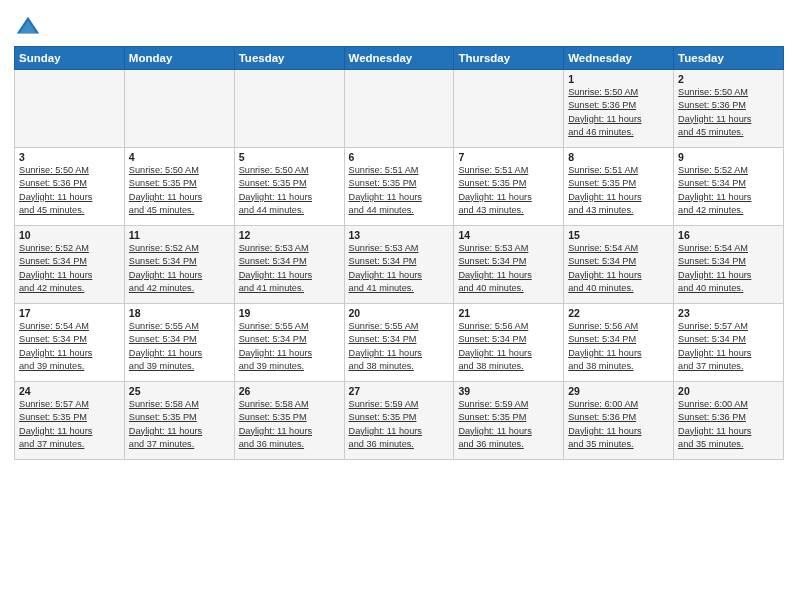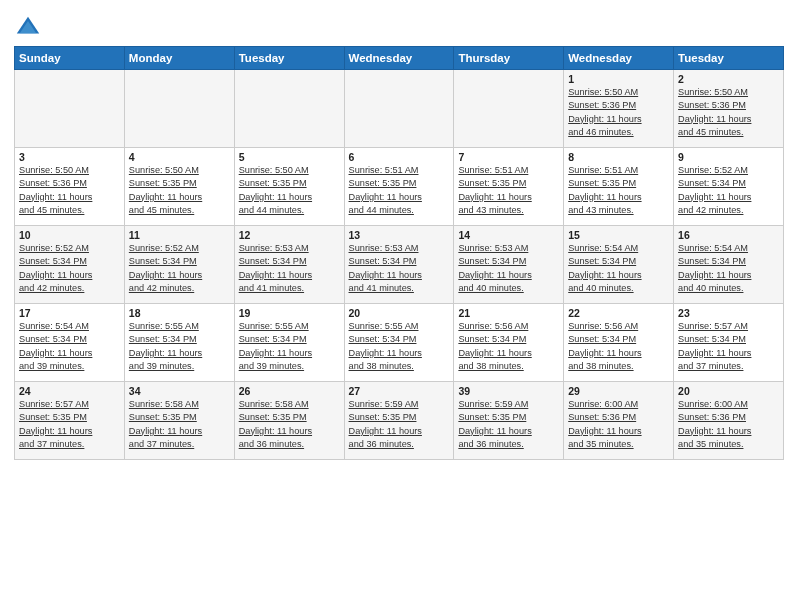--- a/index.html
+++ b/index.html
@@ -313,21 +313,21 @@
         </tr>
         <tr>
           <td>
             <span class="day-num">24</span>
             <div class="day-info" style="white-space: pre-line;">Sunrise: 5:57 AM
 Sunset: 5:35 PM
 Daylight: 11 hours
 and 37 minutes.</div>
           </td>
           <td>
-            <span class="day-num">34</span>
+            <span class="day-num">25</span>
             <div class="day-info" style="white-space: pre-line;">Sunrise: 5:58 AM
 Sunset: 5:35 PM
 Daylight: 11 hours
 and 37 minutes.</div>
           </td>
           <td>
             <span class="day-num">26</span>
             <div class="day-info" style="white-space: pre-line;">Sunrise: 5:58 AM
 Sunset: 5:35 PM
 Daylight: 11 hours

